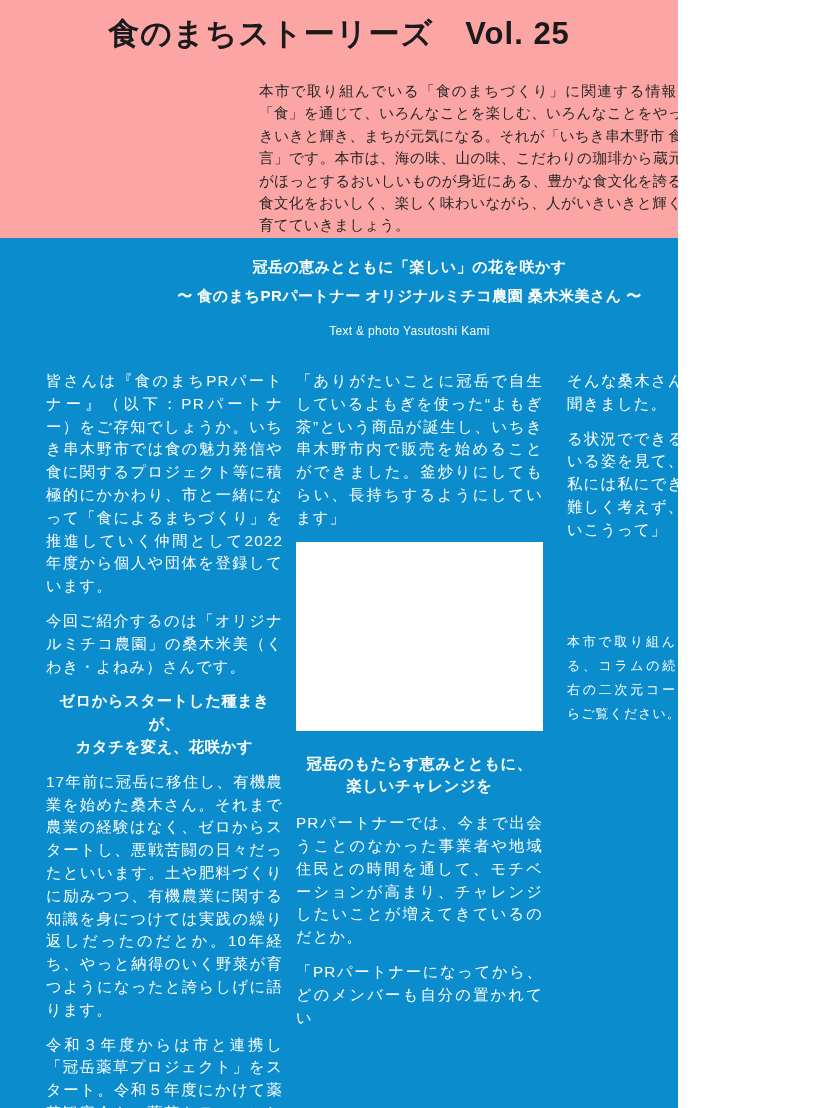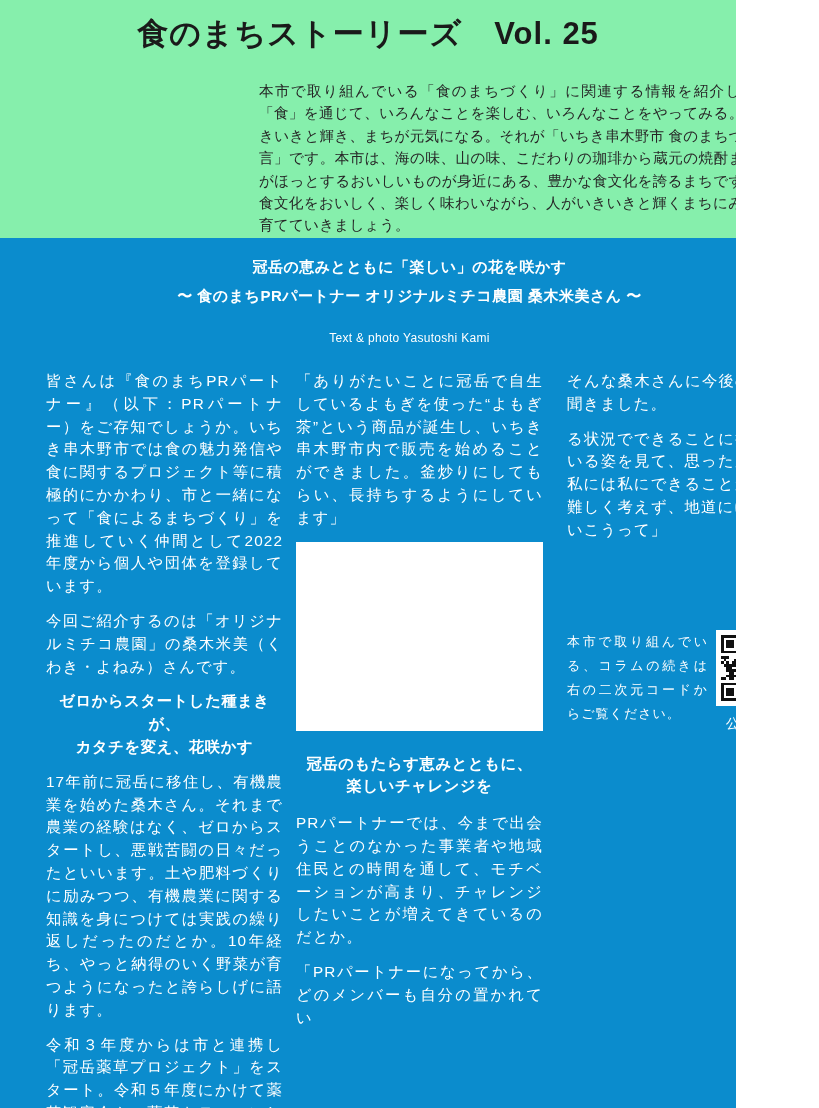--- a/index.html
+++ b/index.html
@@ -1,38 +1,38 @@
 <!DOCTYPE html>
 <html><head>
 <meta charset="utf-8">
 <style>
   html,body { margin:0; padding:0; background:#ffffff; }
   .page {
-    position:relative; width:736px; height:1108px; overflow:hidden;
-    background:#86efac; font-family:"Liberation Sans","DejaVu Sans",sans-serif;
+    position:relative; width:678px; height:1108px; overflow:hidden;
+    background:#fca5a5; font-family:"Liberation Sans","DejaVu Sans",sans-serif;
     color:#1c1c1c;
   }
   .page-title {
     margin:0; padding-top:13px; text-align:center;
     font-size:31px; font-weight:700; letter-spacing:1px; color:#1a1a1a;
   }
   .intro {
     position:absolute; left:259px; top:80px; width:530px; margin:0;
     font-size:14.6px; line-height:22.4px; letter-spacing:0.2px;
     text-align:justify; color:#262626;
   }
   .feature {
     position:absolute; left:0; top:238px; width:819px; height:870px;
     background:#0b8ccd; color:#ffffff; overflow:hidden;
   }
   .headline {
     margin-top:15px; text-align:center; font-weight:700;
     font-size:15px; line-height:28.5px; letter-spacing:0.5px;
   }
-  .credit { margin-top:21px; text-align:center; font-size:12px; letter-spacing:0.3px; }
+  .credit { margin-top:14px; text-align:center; font-size:12px; letter-spacing:0.3px; }
   .cols {
     position:absolute; left:46px; top:132px; width:757px;
     display:flex; align-items:flex-start;
   }
   .col {
     font-size:15.3px; line-height:22.8px; letter-spacing:1.1px;
     text-align:justify; text-justify:inter-character;
   }
   .col p { margin:0 0 12px 0; }
   .col-1 { width:237px; margin-right:13px; }

